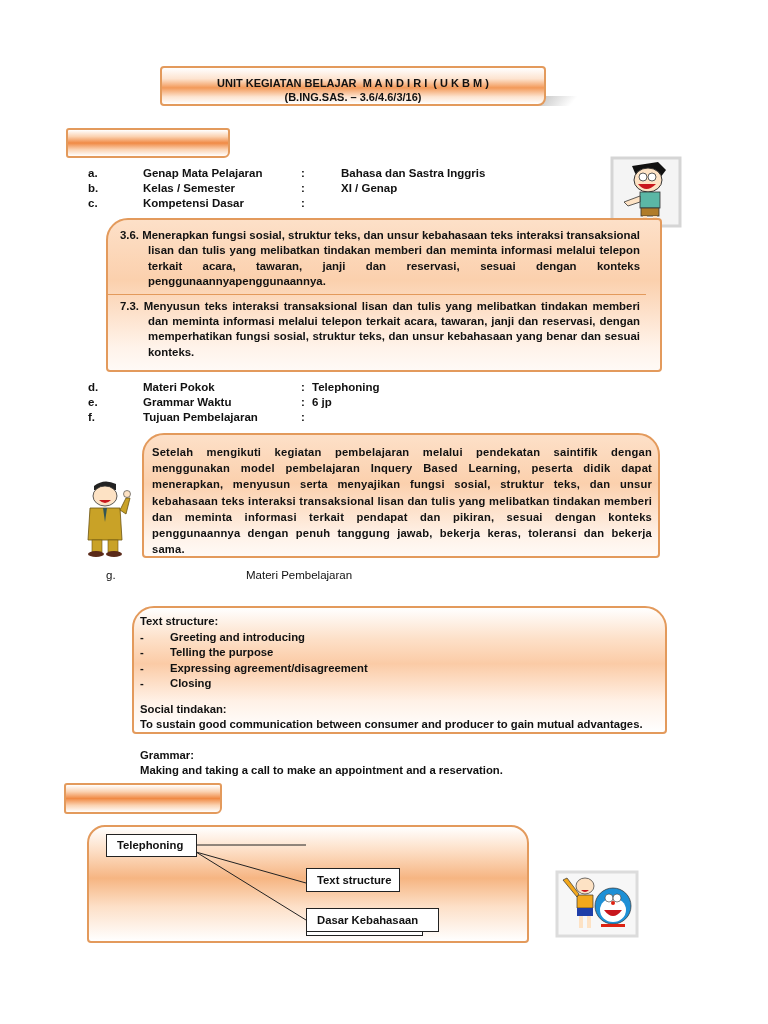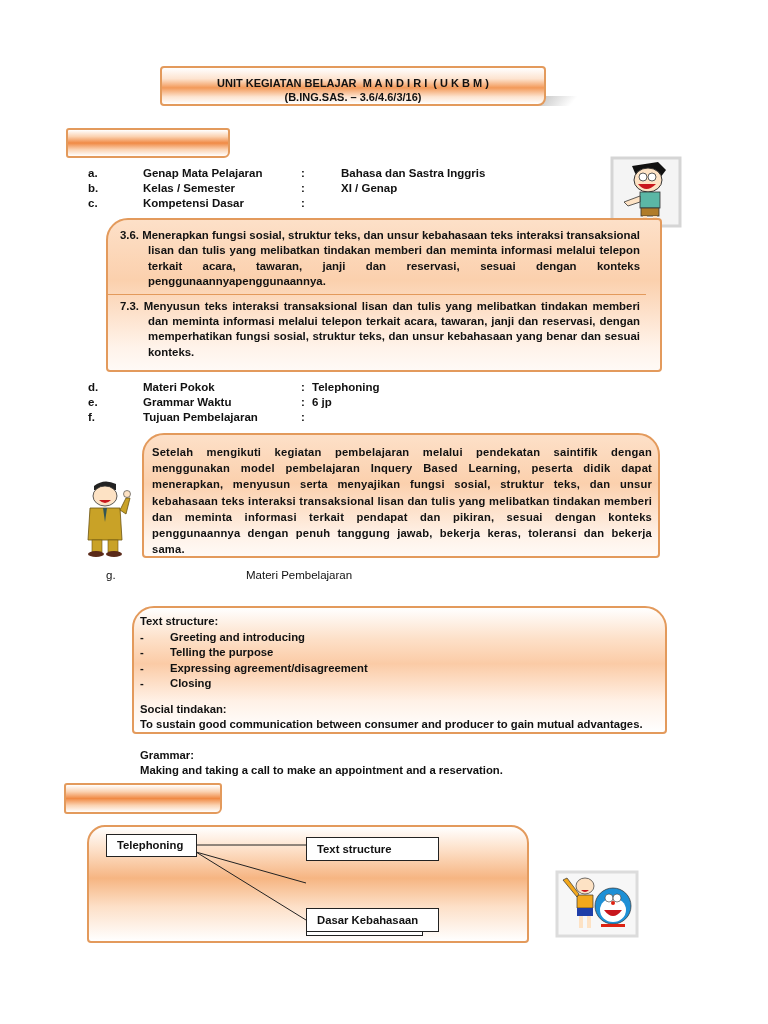--- a/index.html
+++ b/index.html
@@ -150,21 +150,21 @@
 <div class="abs box" style="left:87px;top:825px;width:442px;height:118px;border-radius:18px 18px 4px 4px;
      background:linear-gradient(to bottom,#fff 0%,#fde0c8 20%,#f6b582 45%,#fde0c8 70%,#fff 100%);"></div>
 
 <svg class="abs" style="left:0;top:0;" width="768" height="1024">
   <line x1="196" y1="845" x2="306" y2="845" stroke="#222" stroke-width="1"></line>
   <line x1="196" y1="852" x2="306" y2="883" stroke="#222" stroke-width="1"></line>
   <line x1="196" y1="852" x2="306" y2="920" stroke="#222" stroke-width="1"></line>
 </svg>
 
 <div class="node" style="left:106px;top:834px;width:91px;height:23px;">Telephoning</div>
-<div class="node" style="left:306px;top:837px;width:133px;height:24px;line-height:22px;">Text structure</div>
+<div class="node" style="left:306px;top:868px;width:94px;height:24px;line-height:22px;">Text structure</div>
 <div class="node" style="left:306px;top:872px;width:117px;height:24px;line-height:22px;margin-top:40px;">Social function</div>
 <div class="node" style="left:306px;top:908px;width:133px;height:24px;line-height:22px;">Dasar Kebahasaan</div>
 
 <div class="cartoon" style="left:555px;top:870px;width:84px;height:68px;">
   <svg width="84" height="68" viewBox="0 0 84 68">
     <rect x="2" y="2" width="80" height="64" fill="#f7f7f7" stroke="#dcdcdc" stroke-width="3"></rect>
     <ellipse cx="30" cy="16" rx="9" ry="8" fill="#fde2c4" stroke="#333" stroke-width="0.7"></ellipse>
     <path d="M26 20 Q30 24 34 20 Z" fill="#c8161d"></path>
     <path d="M22 25 L38 25 L38 38 L22 38 Z" fill="#f2a81d" stroke="#333" stroke-width="0.7"></path>
     <path d="M22 27 L8 10 L12 8 L24 24 Z" fill="#f2a81d" stroke="#333" stroke-width="0.7"></path>

